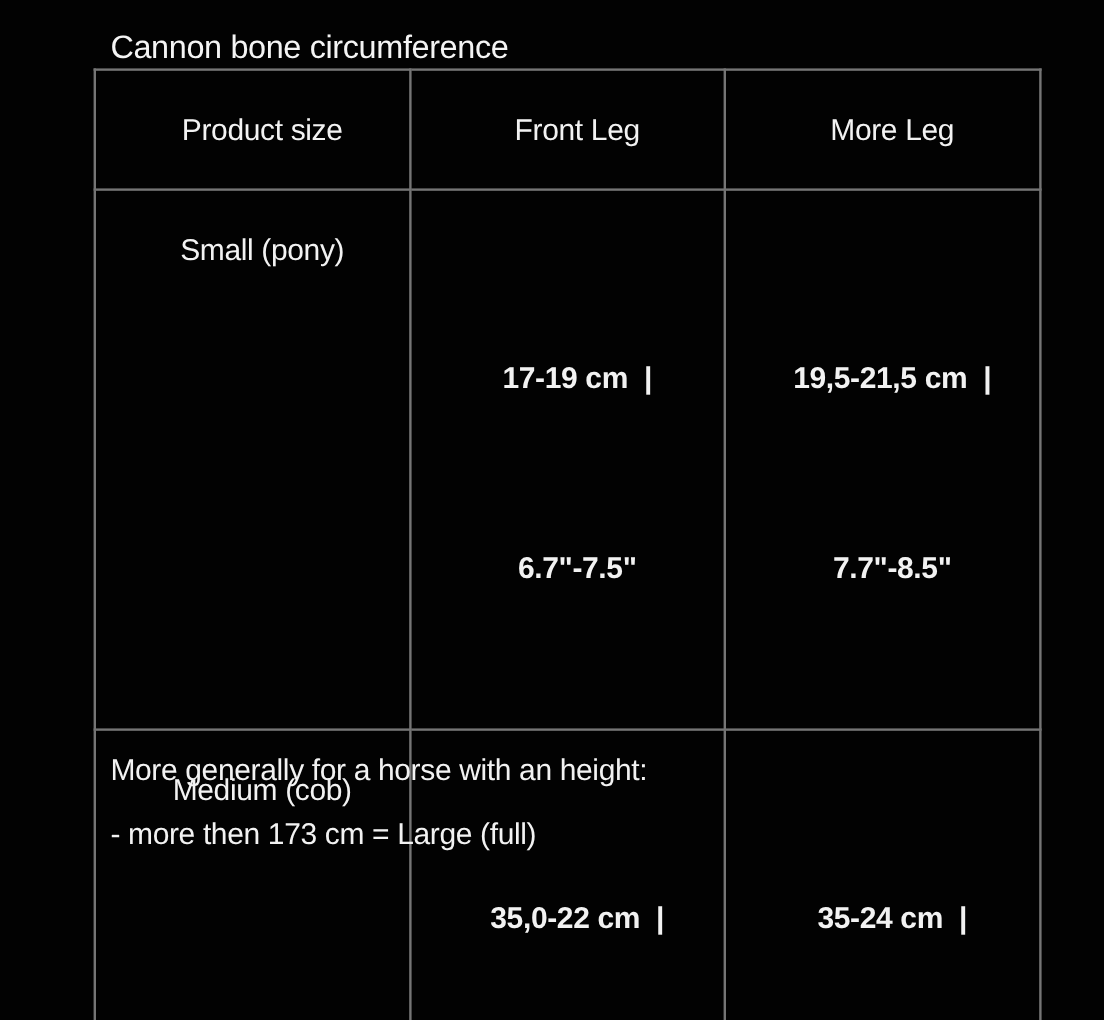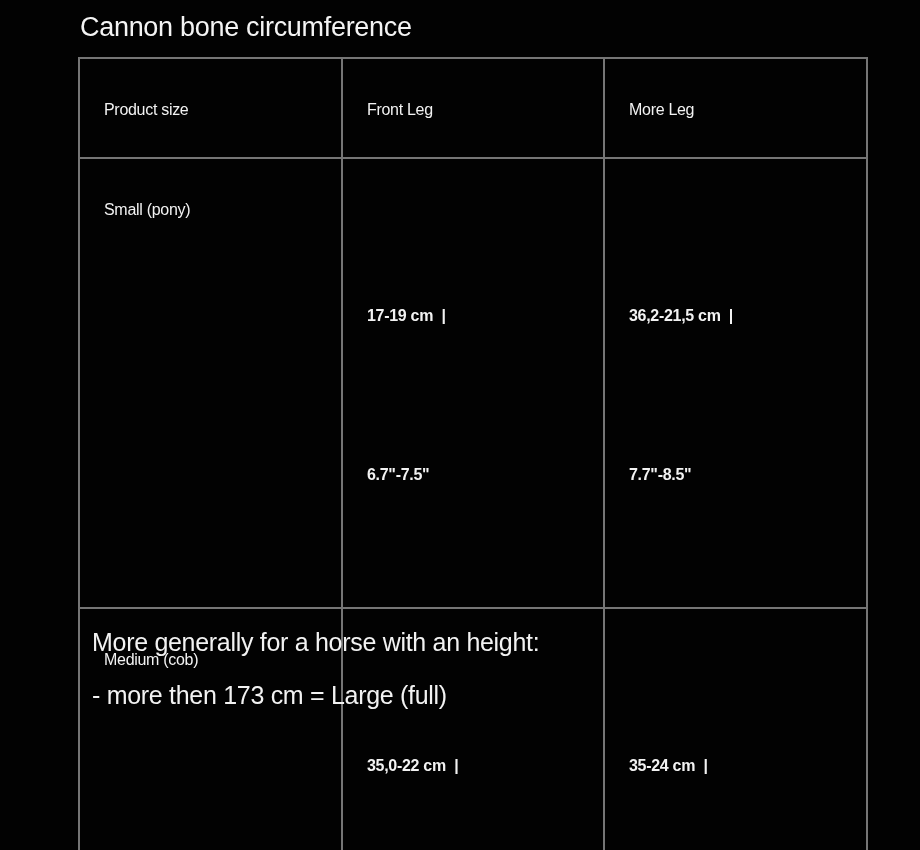--- a/index.html
+++ b/index.html
@@ -14,40 +14,40 @@
     background: #020202;
     font-family: "Liberation Sans", "DejaVu Sans", sans-serif;
     color: #f2f2f2;
     letter-spacing: -0.3px;
     overflow: hidden;
   }
   .title {
     position: absolute;
     left: 80px;
     top: 12px;
-    margin: 0;
+    margin: 12px;
     font-size: 27px;
     font-weight: 400;
     color: #f4f4f4;
   }
   table.size-table {
     position: absolute;
     left: 78px;
     top: 57px;
     width: 788px;
     border-collapse: collapse;
     table-layout: fixed;
   }
   table.size-table th,
   table.size-table td {
     border: 2px solid #757575;
     vertical-align: top;
-    text-align: left;
+    text-align: center;
     font-weight: 400;
-    font-size: 16px;
+    font-size: 25px;
     color: #f2f2f2;
     padding: 24px 8px 0 24px;
     line-height: 53px;
     white-space: pre-wrap;
     overflow: hidden;
   }
   table.size-table thead tr { height: 100px; }
   table.size-table tbody tr { height: 152px; }
   .cell-line { line-height: 53px; font-weight: bold; }
   .notes {
@@ -85,21 +85,21 @@
       </tr>
     </thead>
     <tbody>
       <tr>
         <td>Small (pony)</td>
         <td>
           <div class="cell-line">17-19 cm  |</div>
           <div class="cell-line">6.7"-7.5"</div>
         </td>
         <td>
-          <div class="cell-line">36,2-21,5 cm  |</div>
+          <div class="cell-line">19,5-21,5 cm  |</div>
           <div class="cell-line">7.7"-8.5"</div>
         </td>
       </tr>
       <tr>
         <td>Medium (cob)</td>
         <td>
           <div class="cell-line">35,0-22 cm  |</div>
           
         </td>
         <td>

